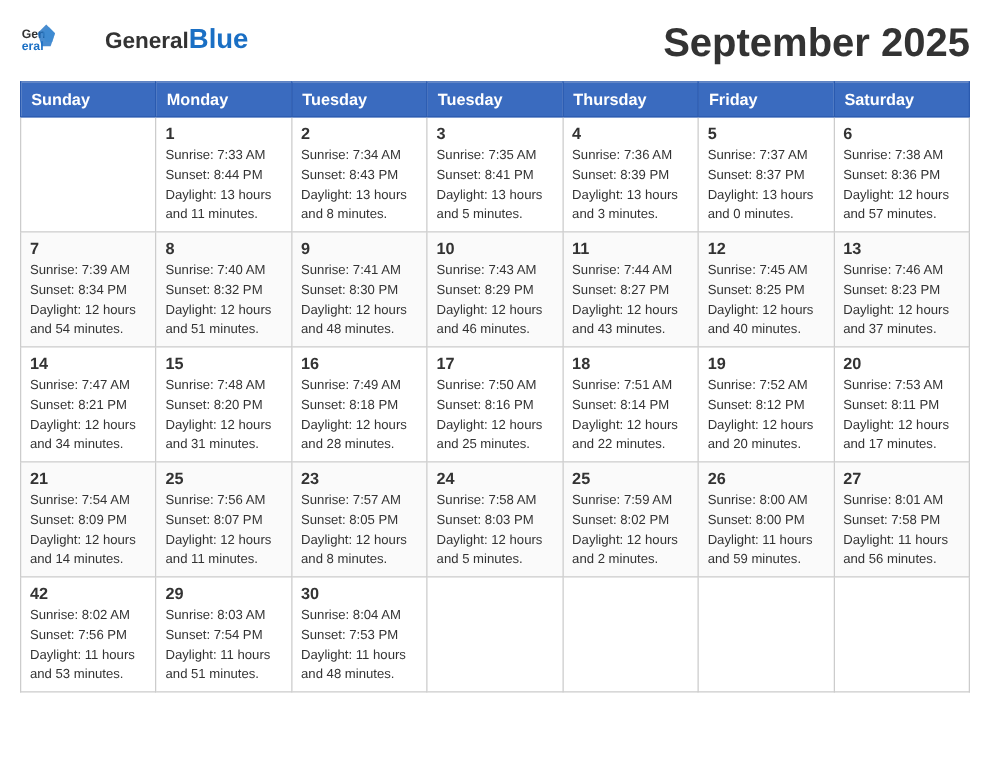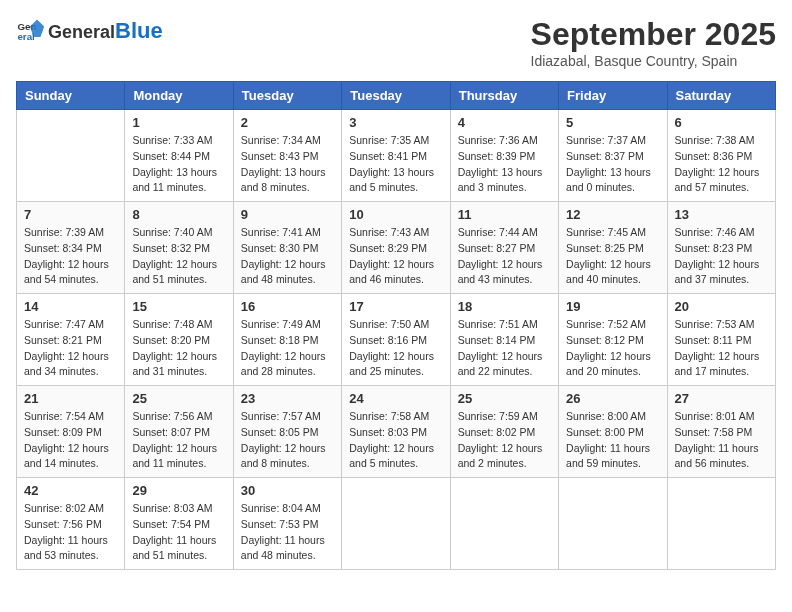--- a/index.html
+++ b/index.html
@@ -18,20 +18,21 @@
     }
     .logo {
       display: flex;
       align-items: flex-end;
       gap: 4px;
     }
     .logo-text-general {
       font-size: 18px;
       font-weight: bold;
       color: #333;
+      margin-left: 36px;
     }
     .logo-text-blue {
       font-size: 22px;
       font-weight: bold;
       color: #1a6fc4;
     }
     .logo-icon {
       width: 28px;
       height: 28px;
     }
@@ -99,21 +100,20 @@
       <text x="2" y="34" font-size="14" font-weight="bold" fill="#1a6fc4">eral</text>
       <polygon points="30,5 40,15 35,30 25,30 20,15" fill="#1a6fc4" opacity="0.8"></polygon>
       <polygon points="33,8 40,15 37,25 30,25 25,15" fill="#3a8ad4" opacity="0.6"></polygon>
     </svg>
     <div>
       <span class="logo-text-general">General</span><span class="logo-text-blue">Blue</span>
     </div>
   </div>
   <div class="title-area">
     <div class="month-title">September 2025</div>
-    <div class="location-title">Idiazabal, Basque Country, Spain</div>
   </div>
 </div>
 
 <table class="calendar">
   <thead>
     <tr class="header-row">
     <th>Sunday</th>
         <th>Monday</th>
         <th>Tuesday</th>
         <th>Tuesday</th>

